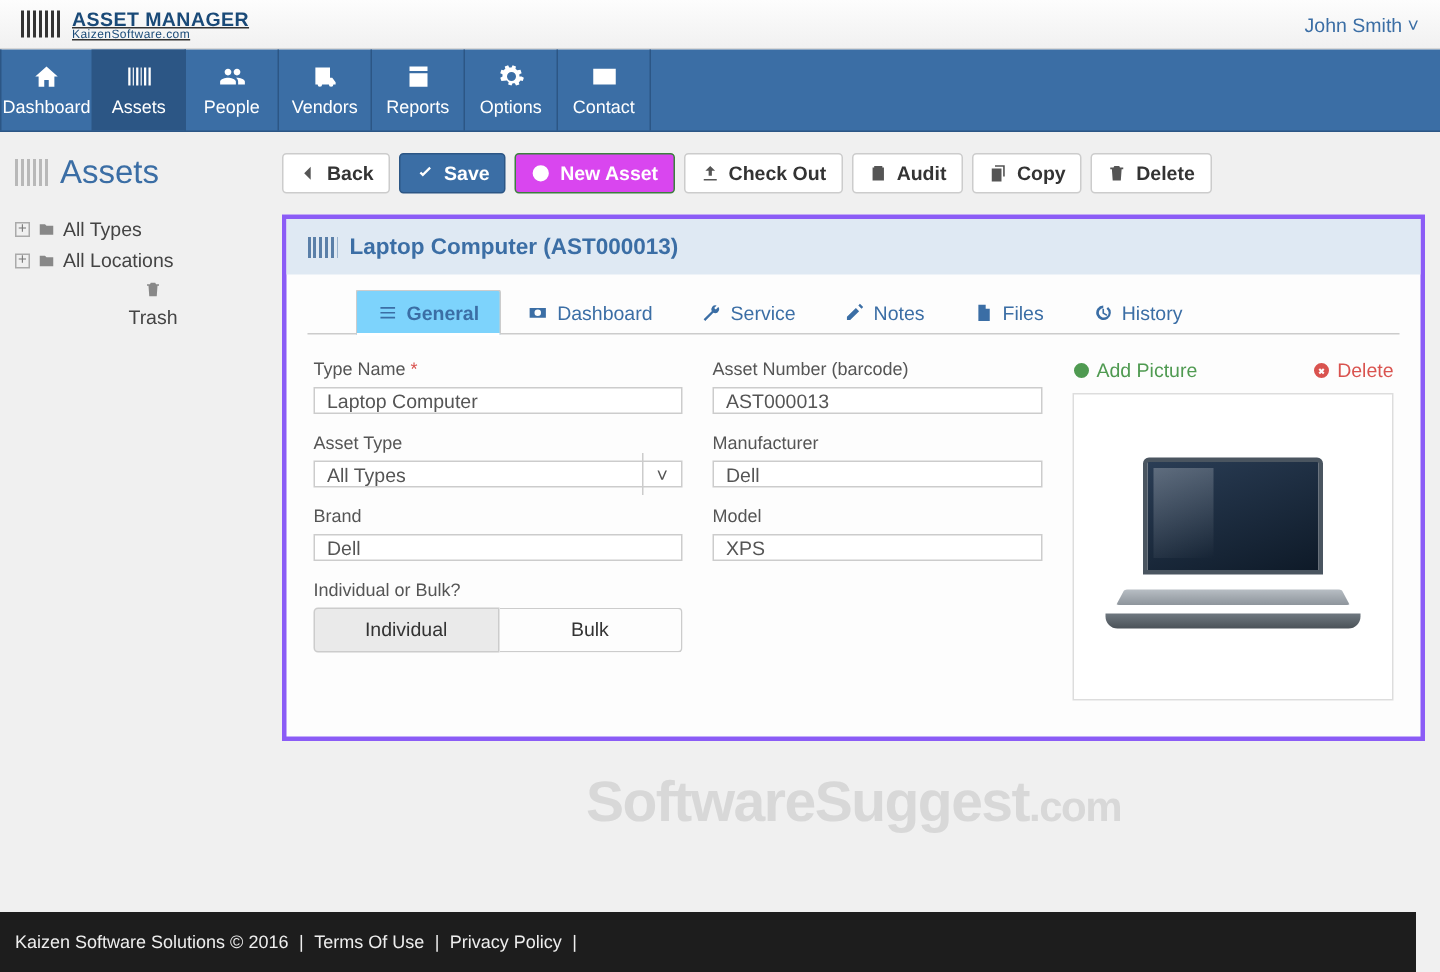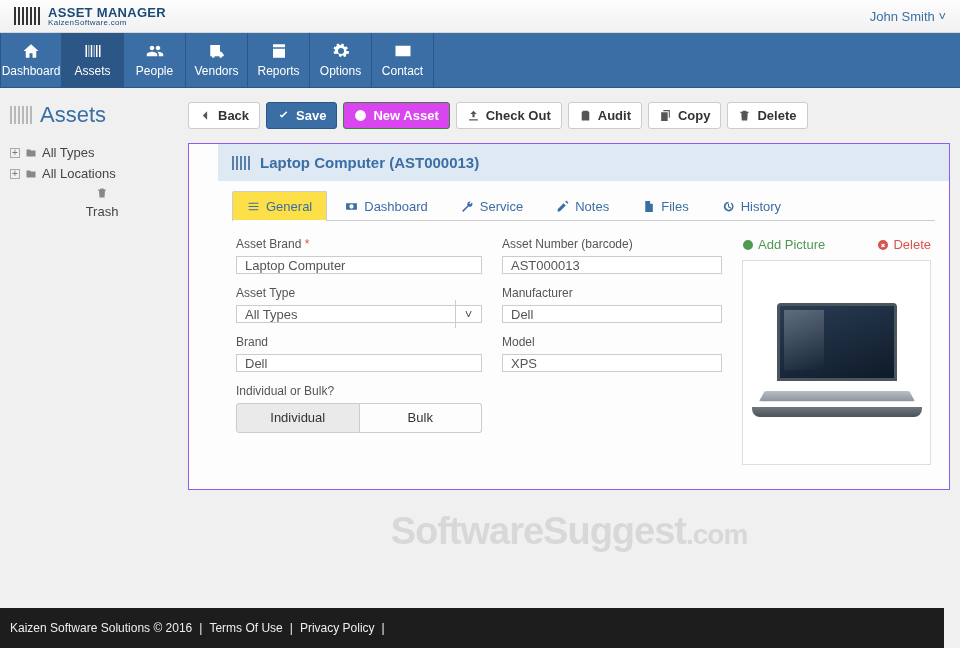--- a/index.html
+++ b/index.html
@@ -1,21 +1,21 @@
 <!DOCTYPE html>
 <html><head>
 <meta charset="utf-8">
 <style>
 * { box-sizing: border-box; margin: 0; padding: 0; }
 body { font-family: "Segoe UI", Arial, sans-serif; font-size: 13px; color: #333; background: #f0f0f0; width: 960px; height: 648px; overflow: hidden; position: relative; }
 a { text-decoration: none; }
 
 
 .header { background: linear-gradient(#fdfdfd,#f1f1f1); border-bottom: 1px solid #d7d7d7; height: 33px; display: flex; align-items: center; padding: 0 14px; justify-content: space-between; }
-.logo-wrap { display:flex; align-items:center; gap:6px; }
+.logo-wrap { display:flex; align-items:center; gap:6px;text-decoration:underline; }
 .logo-bar { display:inline-block; width:28px; height:18px; background: repeating-linear-gradient(90deg,#333 0 2px,transparent 2px 4px); }
 .logo-text { font-weight:700; color:#1a4a78; font-size:13px; letter-spacing:0.3px; line-height:1; }
 .logo-sub { font-size:8px; color:#1a4a78; letter-spacing:0.3px; display:block; margin-top:-1px;}
 .user-link { color:#3b6ea5; font-size:13px; cursor:pointer; }
 
 
 .nav { background:#3b6ea5; height:55px; display:flex; border-bottom:1px solid #2c5685;}
 .nav-item { width:62px; display:flex; flex-direction:column; align-items:center; justify-content:center; color:#fff; font-size:12px; border-right:1px solid #2c5685; cursor:pointer; gap:4px; }
 .nav-item.active { background:#2c5685; }
 .nav-item svg { width:18px; height:18px; fill:#fff; }
@@ -37,29 +37,29 @@
 
 .toolbar { display:flex; gap:6px; margin-bottom:14px; }
 .btn { background:#fff; border:1px solid #ccc; border-radius:3px; padding:5px 10px; font-size:13px; display:inline-flex; align-items:center; gap:6px; cursor:pointer; color:#333; font-weight:600;}
 .btn svg { width:13px; height:13px; fill:#555; }
 .btn.primary { background:#3b6ea5; border-color:#2c5685; color:#fff; }
 .btn.primary svg { fill:#fff; }
 .btn.success { background:#d946ef; border-color:#3c7f3e; color:#fff; }
 .btn.success svg { fill:#fff; }
 
 
-.card { border:1px solid #8b5cf6; background:#fdfdfd;padding-left:29px; }
+.card { border:3px solid #8b5cf6; background:#fdfdfd; }
 .card-head { background:#dfe9f3; padding:10px 14px; display:flex; align-items:center; gap:8px; }
 .card-head .bar-icon { display:inline-block; width:20px; height:14px; background: repeating-linear-gradient(90deg,#5a7fa8 0 2px,transparent 2px 4px); }
 .card-head h2 { font-size:15px; font-weight:700; color:#3b6ea5; }
 
 .tabs { display:flex; padding:10px 14px 0 14px; gap:3px;}
 .tab { border:1px solid transparent; border-bottom:none; padding:7px 14px; font-size:13px; color:#3b6ea5; display:inline-flex; align-items:center; gap:6px; cursor:pointer; border-radius:2px 2px 0 0;}
 .tab svg { width:13px; height:13px; fill:#3b6ea5; }
-.tab.active { border-color:#ccc; background:#fde047; font-weight:400; position:relative; }
+.tab.active { border-color:#ccc; background:#7dd3fc; font-weight:700; position:relative;margin-left:32px; }
 .tab.active::after { content:""; position:absolute; left:0; right:0; bottom:-1px; height:2px; background:#fff;}
 .tab-strip-border { border-bottom:1px solid #ccc; margin:0 14px; margin-top:-1px;}
 
 .card-body { padding:16px 18px 24px 18px; display:flex; gap:20px; }
 .col { flex:0 0 246px; display:flex; flex-direction:column; gap:12px; }
 .field label { font-size:12px; color:#555; display:block; margin-bottom:5px;}
 .req { color:#d9534f; }
 .field input, .field .select { width:100%; height:18px; border:1px solid #ccc; padding:0 8px; font-size:13px; color:#555; background:#fff;}
 .field .select { display:flex; align-items:center; justify-content:space-between; cursor:pointer;}
 .field .select .caret-box { width:26px; height:28px; margin-right:-8px; border-left:1px solid #ccc; display:flex; align-items:center; justify-content:center;}
@@ -276,21 +276,21 @@
             </svg>
           <span>History</span>
         </div>
       </div>
       <div class="tab-strip-border"></div>
 
       <div class="card-body">
 
         <div class="col">
           <div class="field">
-            <label><span>Asset Brand</span> <span class="req">*</span></label>
+            <label><span>Type Name</span> <span class="req">*</span></label>
             <input type="text" value="Laptop Computer" style="">
           </div>
           <div class="field">
             <label>Asset Type</label>
             <div class="select">
               <span>All Types</span>
               <span class="caret-box">˅</span>
             </div>
           </div>
           <div class="field">

